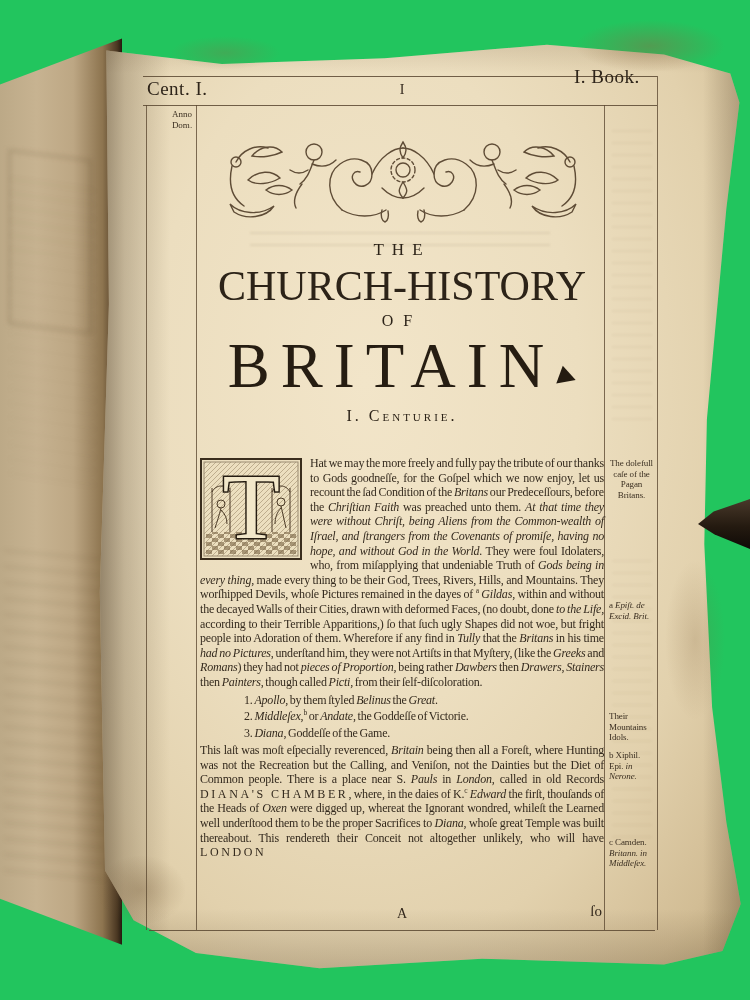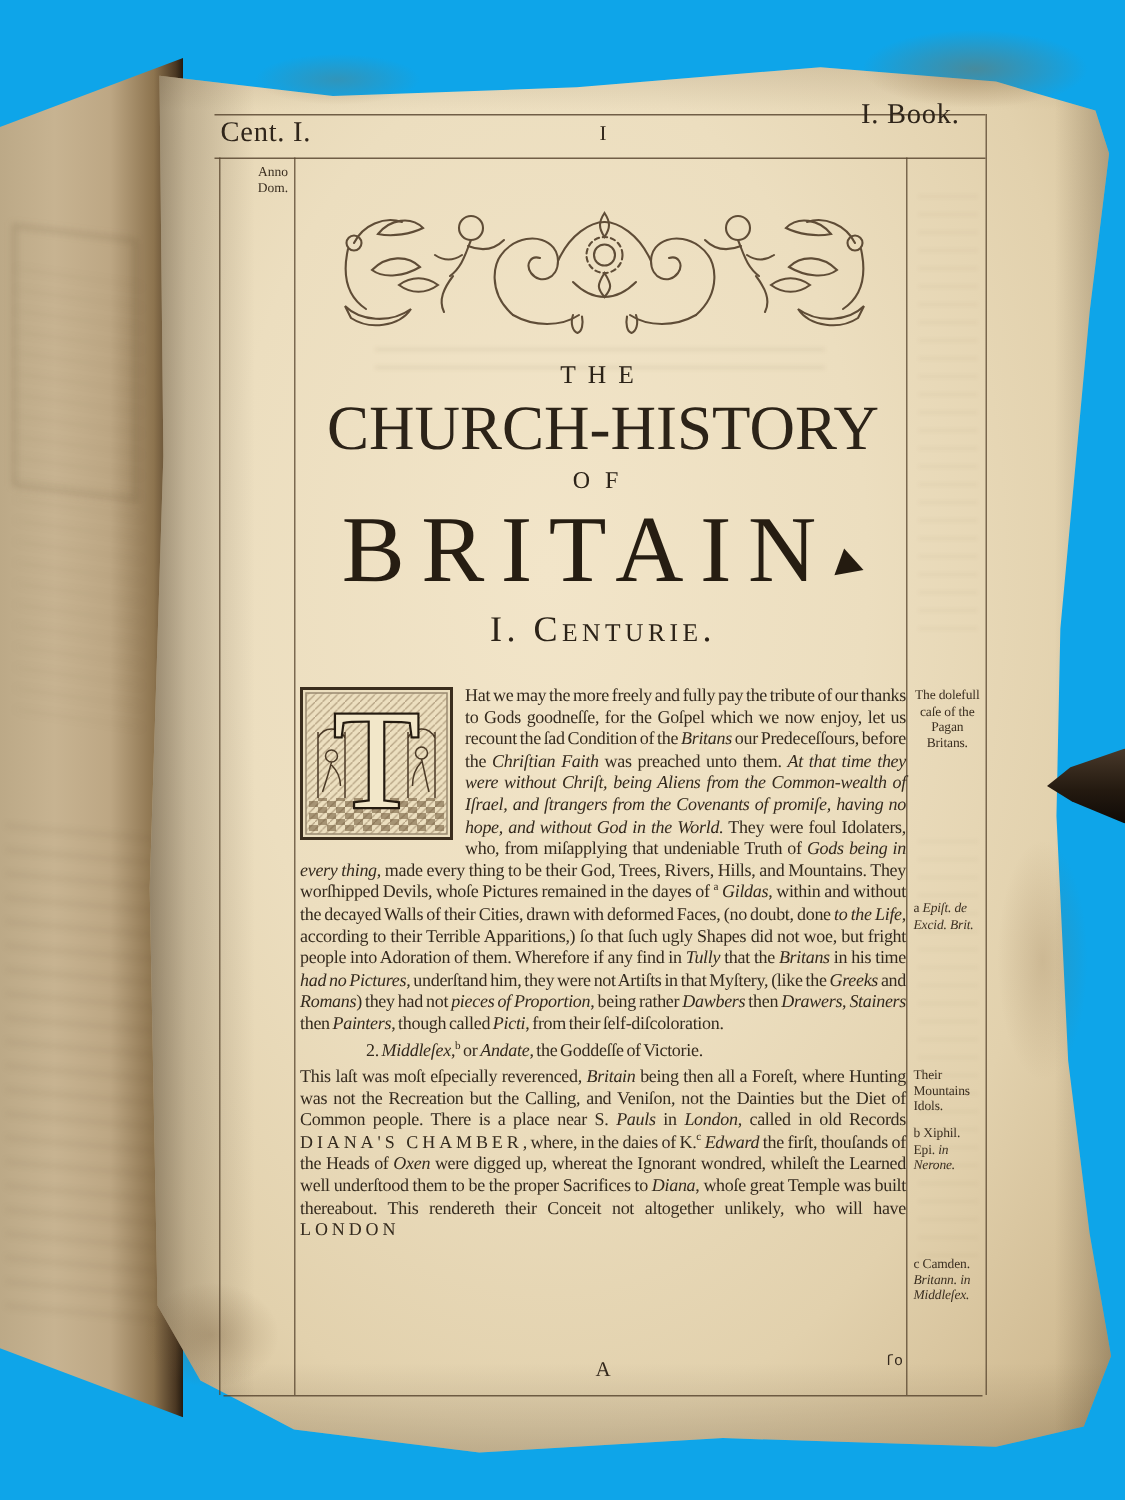--- a/index.html
+++ b/index.html
@@ -1,16 +1,16 @@
 <!DOCTYPE html>
 <html><head>
 <meta charset="utf-8">
 <style>
   html,body{margin:0;padding:0;background:#070504;}
-  #scene{position:relative;width:750px;height:1000px;background:#0ea5e9;overflow:hidden;
+  #scene{position:relative;width:750px;height:1000px;background:#22c55e;overflow:hidden;
          font-family:"Liberation Serif","DejaVu Serif",serif;color:#342a1e;}
 
   
   .facing{position:absolute;left:0;top:34px;width:122px;height:920px;
     background:linear-gradient(90deg,#bca987 0%,#c7b391 30%,#bda784 60%,#8d744f 84%,#4a3722 96%,#241a0f 100%);
     clip-path:polygon(0 5.5%,100% .5%,100% 99%,0 94%);}
   .facing .ghostbox{position:absolute;left:8px;top:120px;width:78px;height:170px;
     border:3px solid rgba(96,74,47,.20);filter:blur(2.5px);transform:skewY(7deg);}
   .facing .ghostlines{position:absolute;left:4px;top:520px;width:100px;height:330px;opacity:.5;
     background:repeating-linear-gradient(180deg,rgba(90,68,42,.28) 0 2px,transparent 2px 16px);
@@ -43,38 +43,38 @@
   .hdr{position:absolute;font-size:19px;color:#2f251a;letter-spacing:.5px;}
   .folio{position:absolute;left:200px;width:404px;text-align:center;top:82px;font-size:14px;color:#33281c;}
   .anno{position:absolute;left:167px;top:109px;width:30px;font-size:9px;line-height:11px;color:#3b2f21;text-align:center;}
 
   
   .tline{position:absolute;left:200px;width:404px;text-align:center;color:#2c2318;}
   .t-the{top:240px;font-size:17px;letter-spacing:8px;}
   .t-main{top:262px;font-size:42px;letter-spacing:0px;}
   .t-of{top:312px;font-size:16px;letter-spacing:10px;}
   .t-britain{top:330px;font-size:63px;letter-spacing:11px;color:#261d12;}
-  .t-cent{top:407px;font-size:24px;font-variant:small-caps;letter-spacing:3px;}
+  .t-cent{top:407px;font-size:16px;font-variant:small-caps;letter-spacing:3px;}
   .swash{display:inline-block;width:0;height:0;border-left:17px solid #241b10;
     border-top:9px solid transparent;border-bottom:10px solid transparent;
     transform:rotate(20deg);margin-left:4px;vertical-align:baseline;}
 
   
   .bodycol{position:absolute;left:200px;top:456px;width:404px;font-size:12px;line-height:14.6px;
     text-align:justify;color:#342a1e;letter-spacing:-.2px;word-spacing:-1px;}
   .bodycol p{margin:0;}
   .p2{margin-top:4px !important;text-indent:7px;}
   .idollist{margin:2px 0 2px 44px;text-align:left;line-height:16.5px;}
   .it{font-style:italic;}
   .sup{vertical-align:super;font-size:.62em;line-height:0;}
   .lsp{letter-spacing:2.6px;}
   .dropcap{float:left;width:102px;height:102px;margin:2px 8px 1px 0;}
 
   .sig{position:absolute;left:200px;width:404px;text-align:center;top:906px;font-size:14px;color:#33281c;}
-  .catch{position:absolute;left:556px;width:46px;text-align:right;top:903px;font-size:10px;color:#33281c;font-family:Liberation Mono, monospace;}
+  .catch{position:absolute;left:556px;width:46px;text-align:right;top:903px;font-size:15px;color:#33281c;}
 
   
   .mnote{position:absolute;left:609px;width:45px;font-size:9px;line-height:10.6px;
     color:#3b2f21;text-align:left;letter-spacing:-.1px;}
 
   
   .headpiece{position:absolute;left:222px;top:126px;width:362px;height:100px;}
 
   
   .clasp{position:absolute;left:698px;top:498px;width:52px;height:52px;
@@ -172,21 +172,23 @@
           <path d="M72,74 L72,30 M90,74 L90,30 M72,34 C76,26 86,26 90,34"></path>
           <circle cx="21" cy="46" r="4"></circle>
           <path d="M21,50 C19,58 17,64 15,70 M21,52 C25,56 27,60 27,66"></path>
           <circle cx="81" cy="44" r="4"></circle>
           <path d="M81,48 C83,56 84,62 86,70 M81,50 C77,54 75,60 75,66"></path>
         </g>
         <text x="51" y="80" text-anchor="middle" font-size="94" font-family="Liberation Serif, DejaVu Serif, serif" fill="#f2e7c9" stroke="#241b10" stroke-width="3" paint-order="stroke">T</text>
       </svg>
     <span>Hat we may the more freely and fully pay the tribute of our thanks to Gods goodneſſe, for the Goſpel which we now enjoy, let us recount the ſad Condition of the </span><span class="it">Britans</span><span> our Predeceſſours, before the </span><span class="it">Chriſtian Faith</span><span> was preached unto them. </span><span class="it">At that time they were without Chriſt, being Aliens from the Common-wealth of Iſrael, and ſtrangers from the Covenants of promiſe, having no hope, and without God in the World.</span><span> They were foul Idolaters, who, from miſapplying that undeniable Truth of </span><span class="it">Gods being in every thing</span><span>, made every thing to be their God, Trees, Rivers, Hills, and Mountains. They worſhipped Devils, whoſe Pictures remained in the dayes of </span><span class="sup">a</span><span> </span><span class="it">Gildas</span><span>, within and without the decayed Walls of their Cities, drawn with deformed Faces, (no doubt, done </span><span class="it">to the Life</span><span>, according to their Terrible Apparitions,) ſo that ſuch ugly Shapes did not woe, but fright people into Adoration of them. Wherefore if any find in </span><span class="it">Tully</span><span> that the </span><span class="it">Britans</span><span> in his time </span><span class="it">had no Pictures</span><span>, underſtand him, they were not Artiſts in that Myſtery, (like the </span><span class="it">Greeks</span><span> and </span><span class="it">Romans</span><span>) they had not </span><span class="it">pieces of Proportion</span><span>, being rather </span><span class="it">Dawbers</span><span> then </span><span class="it">Drawers</span><span>, </span><span class="it">Stainers</span><span> then </span><span class="it">Painters</span><span>, though called </span><span class="it">Picti</span><span>, from their ſelf-diſcoloration.</span></p>
     <div class="idollist">
+      <div><span>1.  </span><span class="it">Apollo</span><span>, by them ſtyled </span><span class="it">Belinus</span><span> the </span><span class="it">Great</span><span>.</span></div>
       <div><span>2.  </span><span class="it">Middleſex</span><span>,</span><span class="sup">b</span><span> or </span><span class="it">Andate</span><span>, the Goddeſſe of Victorie.</span></div>
+      <div><span>3.  </span><span class="it">Diana</span><span>, Goddeſſe of the Game.</span></div>
     </div>
     <p><span>This laſt was moſt eſpecially reverenced, </span><span class="it">Britain</span><span> being then all a Foreſt, where Hunting was not the Recreation but the Calling, and Veniſon, not the Dainties but the Diet of Common people.  There is a place near S. </span><span class="it">Pauls</span><span> in </span><span class="it">London</span><span>, called in old Records </span><span class="lsp">DIANA'S CHAMBER</span><span>, where, in the daies of K.</span><span class="sup">c</span><span> </span><span class="it">Edward</span><span> the firſt, thouſands of the Heads of </span><span class="it">Oxen</span><span> were digged up, whereat the Ignorant wondred, whileſt the Learned well underſtood them to be the proper Sacrifices to </span><span class="it">Diana</span><span>, whoſe great Temple was built thereabout. This rendereth their Conceit not altogether unlikely, who will have </span><span class="lsp">LONDON</span></p>
   </div>
 
   <div class="sig">A</div>
   <div class="catch">ſo</div>
 
   <div class="mnote" style="top:458px;text-align:center;"><span>The dolefull caſe of the Pagan Britans.</span></div>
   <div class="mnote" style="top:600px;"><span>a </span><span class="it">Epiſt. de Excid. Brit.</span></div>
   <div class="mnote" style="top:711px;"><span>Their Mountains Idols.</span></div>

